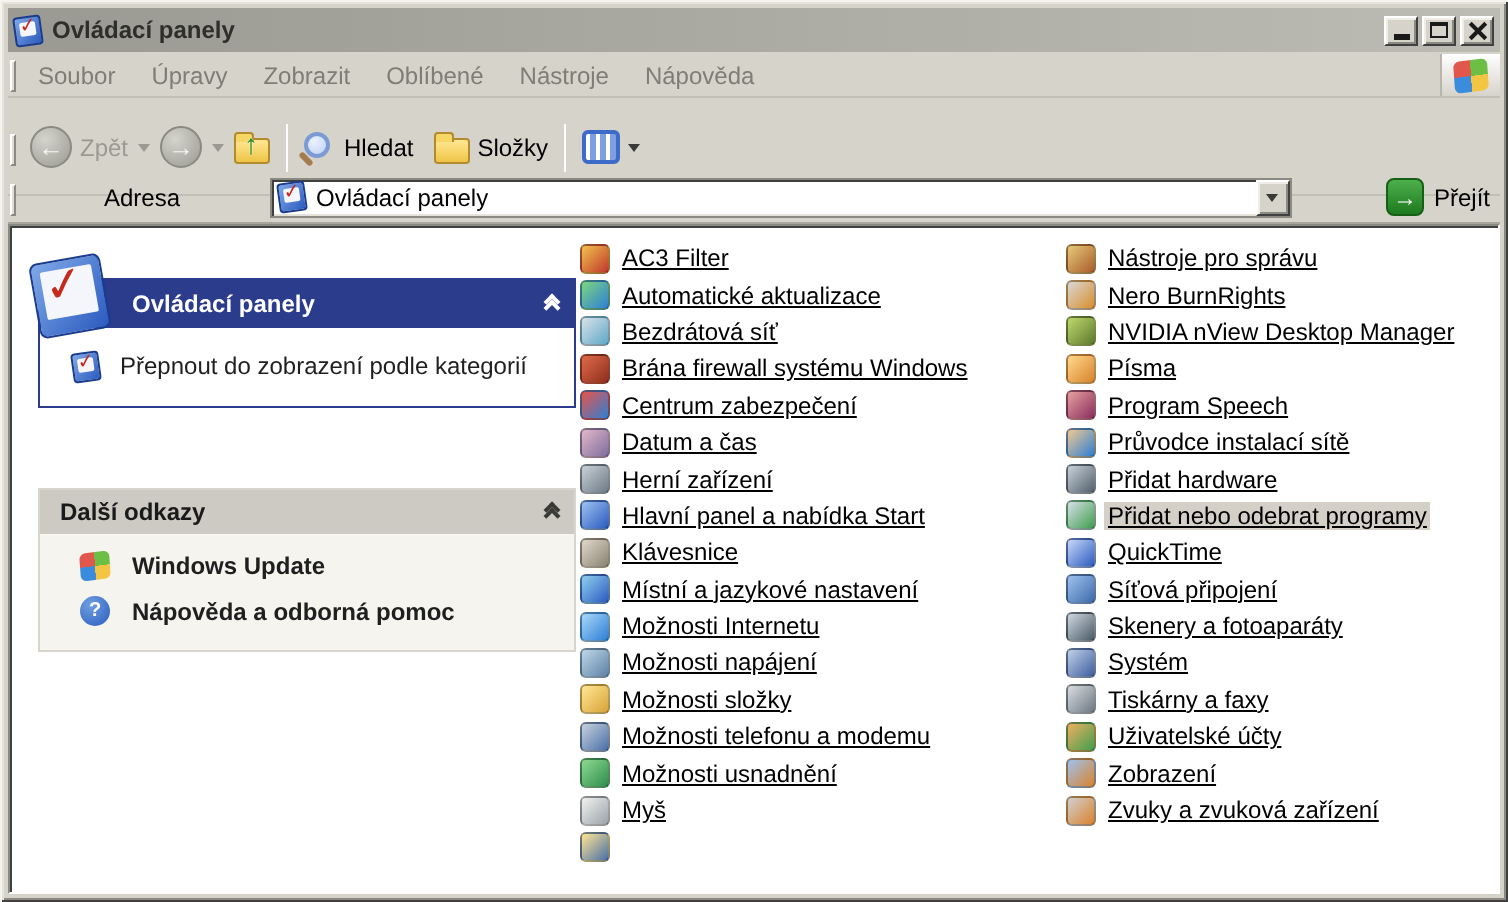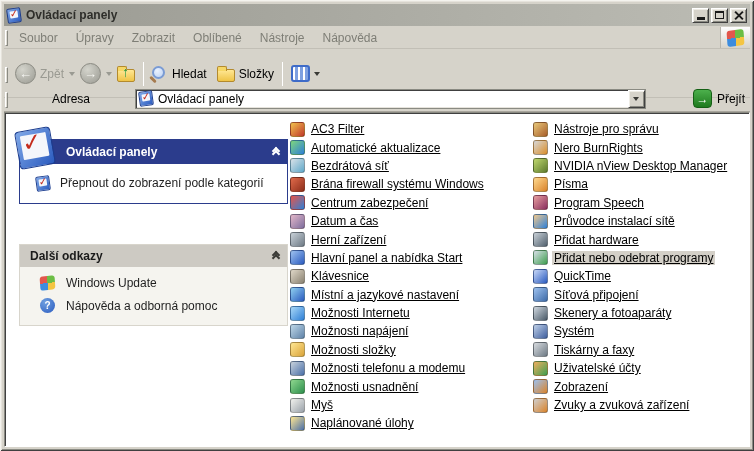--- a/index.html
+++ b/index.html
@@ -114,21 +114,21 @@
     transform:rotate(45deg); margin-top:-3px; }
   .chevs .chev:first-child { margin-top:0; }
   .p1-bigicon { position:absolute; left:-3px; top:-11px; }
   .p1-body { padding:12px 8px 12px 16px; display:flex; gap:10px; }
   .p1-link-text { line-height:15px; width:205px; color:#1F1F1F; }
 
   .panel2 { position:absolute; left:14px; top:131px; width:269px; border:1px solid #D8D5CC; background:var(--c-body2_bg,#F5F4EF); }
   .p2-header { height:22px; background:var(--c-header2_bg,#CDCAC3); color:#1A1A1A; font-weight:bold;
     display:flex; align-items:center; padding:0 8px 0 10px; }
   .p2-title { flex:1; }
-  .p2-body { padding:9px 6px 12px 20px; display:flex; flex-direction:column; gap:8px; }
+  .p2-body { padding:9px 6px 12px 20px; display:flex; flex-direction:column; gap:8px;font-weight:bold; }
   .p2-link { display:flex; align-items:center; gap:11px; color:#1F1F1F; }
   .icon-help { width:15px; height:15px; border-radius:50%; background:radial-gradient(circle at 35% 30%, #6FA0E0, #2B5BBF);
     color:#fff; font-weight:bold; font-size:10px; display:flex; align-items:center; justify-content:center; flex:0 0 auto; }
   .icon-help::after { content:"?"; }
 
   
   .col { position:absolute; top:7px; display:flex; flex-direction:column; }
   .col-middle { left:285px; width:224px; }
   .col-right { left:528px; width:219px; }
   .item { height:18.4px; display:flex; align-items:center; gap:4px; white-space:nowrap;text-decoration:underline; }
@@ -315,21 +315,20 @@
         <div class="item">
           <span class="chip" style="background: linear-gradient(135deg, rgb(143, 216, 143), rgb(46, 143, 78));"></span>
           <span class="item-label">Možnosti usnadnění</span>
         </div>
         <div class="item">
           <span class="chip" style="background: linear-gradient(135deg, rgb(242, 242, 238), rgb(154, 162, 170));"></span>
           <span class="item-label">Myš</span>
         </div>
         <div class="item">
           <span class="chip" style="background: linear-gradient(135deg, rgb(255, 231, 147), rgb(74, 111, 168));"></span>
-          <span class="item-label">Naplánované úlohy</span>
         </div>
       </div>
     <div class="col col-right" id="col-right">
         <div class="item">
           <span class="chip" style="background: linear-gradient(135deg, rgb(232, 200, 122), rgb(168, 94, 42));"></span>
           <span class="item-label">Nástroje pro správu</span>
         </div>
         <div class="item">
           <span class="chip" style="background: linear-gradient(135deg, rgb(216, 216, 216), rgb(217, 142, 43));"></span>
           <span class="item-label">Nero BurnRights</span>

